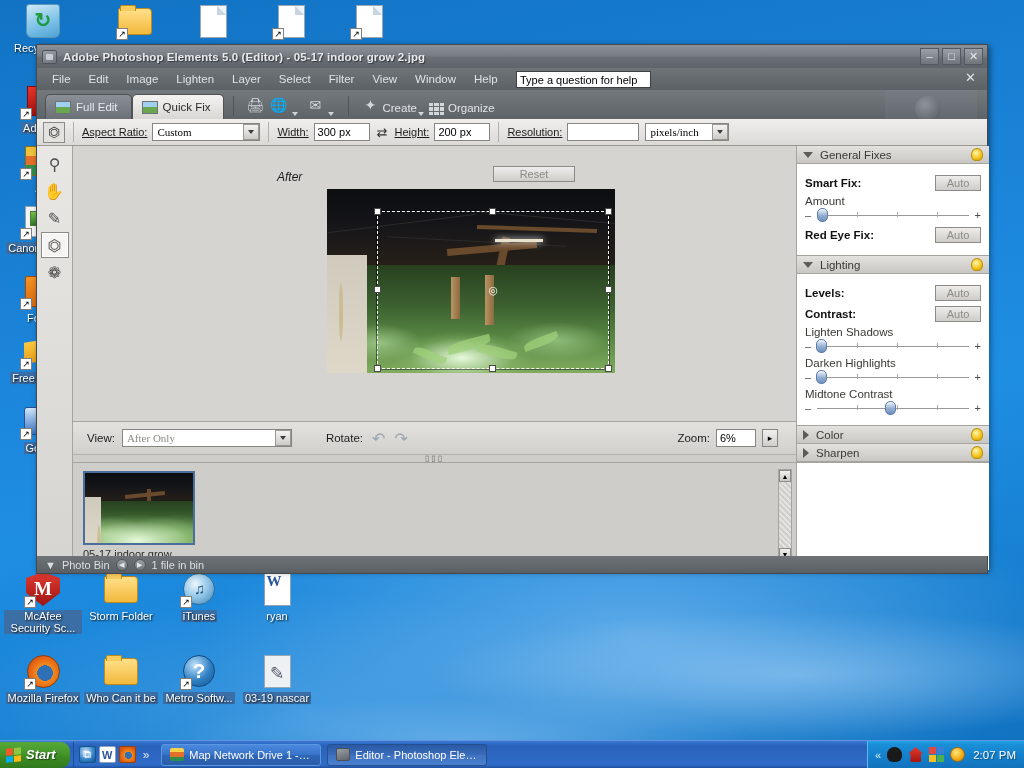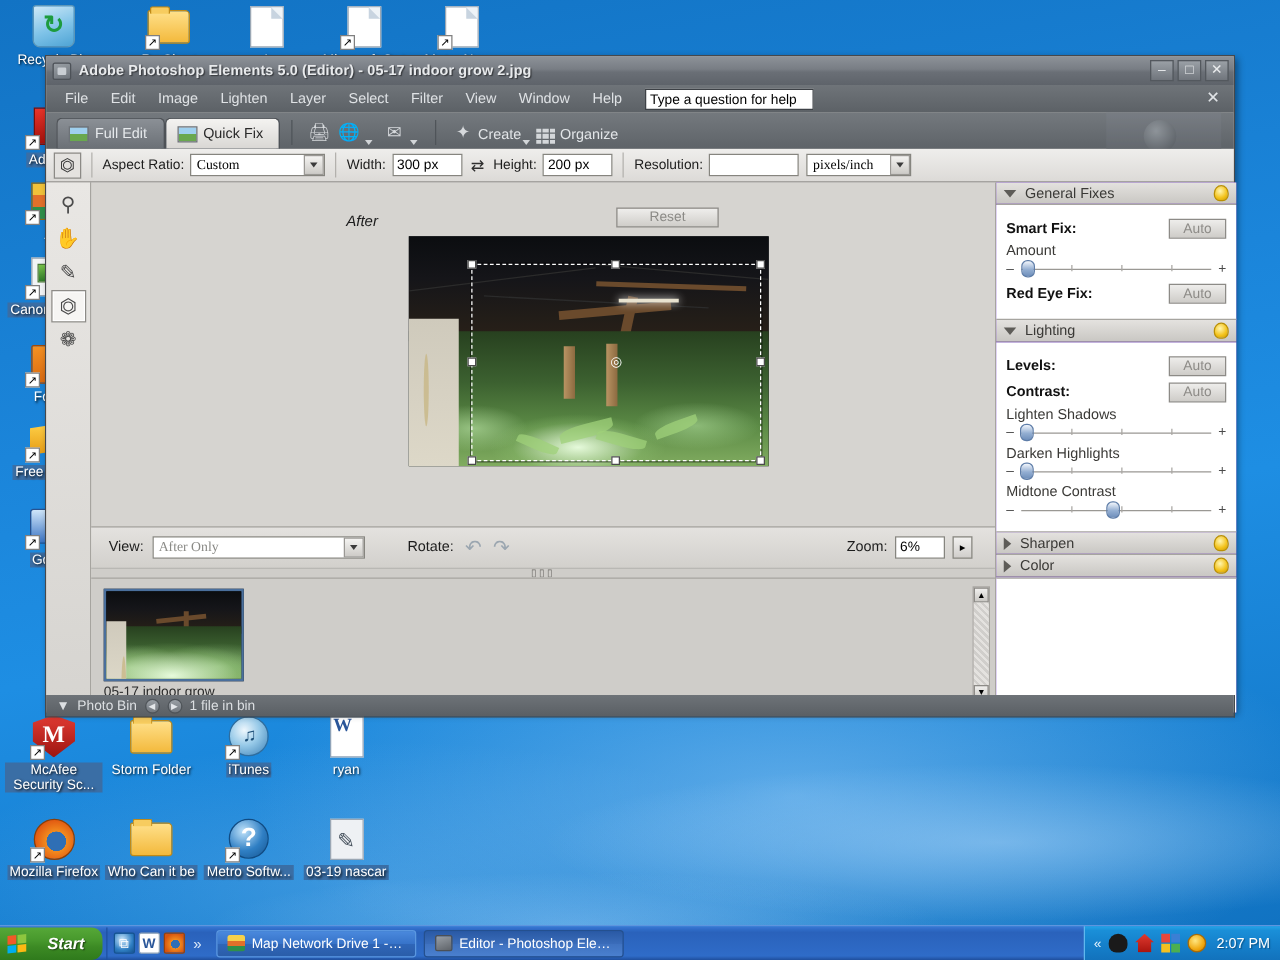--- a/index.html
+++ b/index.html
@@ -165,21 +165,21 @@
   #camera::after{content:"";position:absolute;left:30px;top:12px;width:26px;height:26px;
     border-radius:50%;background:radial-gradient(circle at 38% 34%,#9ba1a7,#4d5258);}
 
   #optionsbar{
     height:27px;background:linear-gradient(180deg,#efeeec,#dcdad7);
     border-bottom:1px solid #9a9894;display:flex;align-items:center;padding-left:6px;gap:0;
   }
   .cropglyph{width:22px;height:21px;border:1px solid #8c8a86;background:#e4e2df;
     display:flex;align-items:center;justify-content:center;font-size:14px;color:#3a3a3a;}
   .obsep{width:1px;height:20px;background:#b3b1ad;margin:0 8px;}
-  .oblbl{font-size:11px;color:#1c1c1c;margin-right:5px;}
+  .oblbl{font-size:11px;color:#1c1c1c;margin-right:5px;text-decoration:underline;}
   .selwrap{position:relative;display:inline-block;}
   .obsel{height:18px;border:1px solid #86857f;background:#fff;font-size:11px;
     padding:1px 20px 1px 4px;line-height:15px;color:#000;min-width:60px;font-family:Liberation Serif, serif;}
   .seldrop{position:absolute;right:1px;top:1px;width:16px;height:16px;
     background:linear-gradient(180deg,#f4f3f1,#cdcbc7);border:1px solid #9a9894;
     display:flex;align-items:center;justify-content:center;cursor:pointer;}
   .seldrop::after{content:"";width:0;height:0;border-left:3.5px solid transparent;
     border-right:3.5px solid transparent;border-top:4px solid #3b3b3b;}
   .obinput{height:18px;border:1px solid #86857f;background:#fff;font-size:11px;
     padding:1px 3px;line-height:15px;color:#000;}
@@ -302,21 +302,21 @@
     background:linear-gradient(180deg,#9aa0a6,#72777d);border:1px solid #4f5459;
     display:flex;align-items:center;justify-content:center;font-size:7px;color:#e4e7ea;cursor:pointer;}
 
   
   #taskbar{
     position:absolute;left:0;bottom:0;width:1024px;height:28px;
     background:linear-gradient(180deg,#3b79d4 0%,#2f6cc8 9%,#2a62bb 18%,#2f6cc8 88%,#1f4f9e 100%);
     border-top:1px solid #5e95de;display:flex;align-items:center;
   }
   #startbtn{
-    height:26px;margin:1px 3px 1px 0;padding:0 14px 0 6px;display:flex;align-items:center;gap:17px;
+    height:26px;margin:1px 3px 1px 0;padding:0 14px 0 6px;display:flex;align-items:center;gap:5px;
     background:linear-gradient(180deg,#56a838 0%,#47982c 40%,#3c8a24 60%,#2f7a1c 100%);
     border-radius:0 9px 9px 0;cursor:pointer;
   }
   #startbtn .flag{width:15px;height:14px;display:grid;grid-template-columns:1fr 1fr;
     grid-template-rows:1fr 1fr;gap:1px;transform:skewY(-6deg);}
   #startbtn .flag i:nth-child(1){background:#f05a28;}
   #startbtn .flag i:nth-child(2){background:#8dc63f;}
   #startbtn .flag i:nth-child(3){background:#00aeef;}
   #startbtn .flag i:nth-child(4){background:#fdb913;}
   #startbtn .slbl{color:#fff;font-size:13px;font-weight:bold;font-style:italic;
@@ -687,26 +687,26 @@
           <div class="strack"></div>
           <div class="stick" style="left:52px"></div>
             <div class="stick" style="left:92px"></div>
             <div class="stick" style="left:132px"></div>
           <div class="sknob" style="left:80px"></div>
         </div>
       </div>
 
       <div class="pal-hdr">
         <span class="tri closed"></span>
-        <span class="pttl">Sharpen</span>
+        <span class="pttl">Color</span>
         <span class="bulb"></span>
       </div>
       <div class="pal-hdr">
         <span class="tri closed"></span>
-        <span class="pttl">Color</span>
+        <span class="pttl">Sharpen</span>
         <span class="bulb"></span>
       </div>
       <div style="flex:1;background:#fff;border-top:1px solid #a6a49f"></div>
     </div>
 
   </div>
 </div>
 
 <div id="psstatus">
   <span class="st">▼</span>

